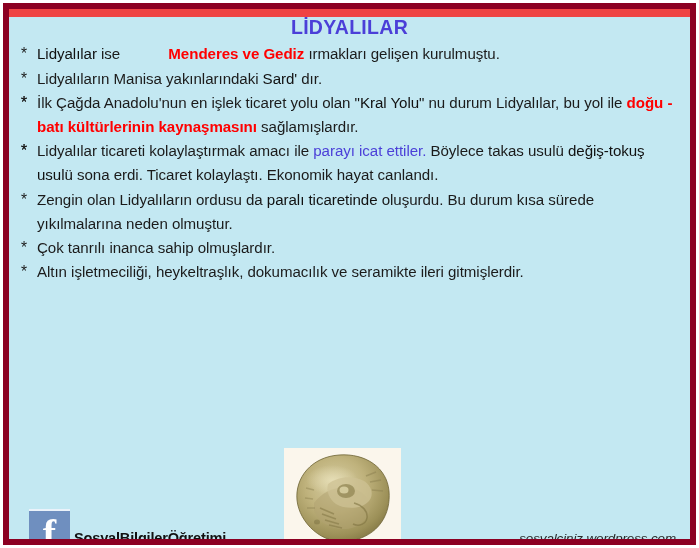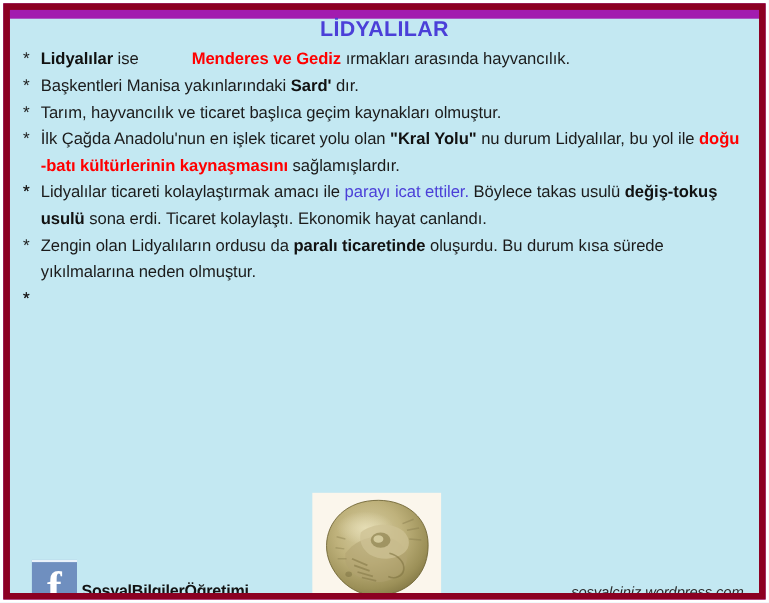--- a/index.html
+++ b/index.html
@@ -57,21 +57,21 @@
   }
   .bullet-star {
     position: absolute;
     left: 0px;
     top: 0px;
     font-size: 15.6px;
     line-height: 24.2px;
     color: #1b1b1b;
     font-weight: normal;
   }
-  .b { font-weight: bold; color: #111111; }
+  .b { font-weight: normal; color: #111111; }
   .red { font-weight: bold; color: #FF0000; }
   .violet { font-weight: normal; color: #4B3FD8; }
 
   #coin-wrap {
     position: absolute;
     left: 275px;
     top: 431px;
     width: 117px;
     height: 101px;
     background: #FBF6EC;
@@ -117,35 +117,35 @@
     top: 514px;
     font-size: 13.4px;
     font-style: italic;
     color: #2a2a2a;
     letter-spacing: -0.1px;
   }
 </style>
 </head>
 <body>
 
-<div id="poster" style="border-color: rgb(140, 0, 34); background: #a21caf;">
+<div id="poster" style="border-color: rgb(140, 0, 34); background: #ef4444;">
   <div id="inner" style="background: rgb(195, 232, 242);">
 
     <div id="title" style="color: rgb(75, 63, 216);">LİDYALILAR</div>
 
     <div id="bullets">
-        <div class="bullet-row"><span class="bullet-star">*</span><span class="b">Lidyalılar</span><span> ise </span><span class="red" style="color: rgb(255, 0, 0); margin-left: 44px;">Menderes ve Gediz</span><span> ırmakları arasında hayvancılık.</span></div>
-        <div class="bullet-row"><span class="bullet-star">*</span><span>Başkentleri Manisa yakınlarındaki </span><span class="b">Sard'</span><span> dır.</span></div>
-        <div class="bullet-row"><span class="bullet-star">*</span><span>Tarım, hayvancılık ve ticaret başlıca geçim kaynakları olmuştur.</span></div>
+        <div class="bullet-row"><span class="bullet-star">*</span><span class="b">Lidyalılar</span><span> ise </span><span class="red" style="color: rgb(255, 0, 0); margin-left: 44px;">Menderes ve Gediz</span><span> ırmakları gelişen kurulmuştu.</span></div>
+        <div class="bullet-row"><span class="bullet-star">*</span><span>Lidyalıların Manisa yakınlarındaki </span><span class="b">Sard'</span><span> dır.</span></div>
+        <div class="bullet-row"><span class="bullet-star">*</span></div>
         <div class="bullet-row"><span class="bullet-star">*</span><span>İlk Çağda Anadolu'nun en işlek ticaret yolu olan </span><span class="b">"Kral Yolu"</span><span> nu durum Lidyalılar, bu yol ile </span><span class="red" style="color: rgb(255, 0, 0);">doğu -batı kültürlerinin kaynaşmasını</span><span> sağlamışlardır.</span></div>
         <div class="bullet-row"><span class="bullet-star">*</span></div>
         <div class="bullet-row"><span class="bullet-star">*</span><span>Lidyalılar ticareti kolaylaştırmak amacı ile </span><span class="violet" style="color: rgb(75, 63, 216);">parayı icat ettiler.</span><span> Böylece takas usulü </span><span class="b">değiş-tokuş usulü</span><span> sona erdi. Ticaret kolaylaştı. Ekonomik hayat canlandı.</span></div>
         <div class="bullet-row"><span class="bullet-star">*</span><span>Zengin olan Lidyalıların ordusu da </span><span class="b">paralı ticaretinde</span><span> oluşurdu. Bu durum kısa sürede yıkılmalarına neden olmuştur.</span></div>
-        <div class="bullet-row"><span class="bullet-star">*</span></div>
-        <div class="bullet-row"><span class="bullet-star">*</span></div>
+        <div class="bullet-row"><span class="bullet-star">*</span><span>Çok tanrılı inanca sahip olmuşlardır.</span></div>
+        <div class="bullet-row"><span class="bullet-star">*</span><span>Altın işletmeciliği, heykeltraşlık, dokumacılık ve seramikte ileri gitmişlerdir.</span></div>
       </div>
 
     <div id="coin-wrap">
       <svg id="coin-svg" viewBox="0 0 117 101" xmlns="http://www.w3.org/2000/svg">
         <defs>
           <radialGradient id="coinGrad" cx="42%" cy="35%" r="72%">
             <stop offset="0%" stop-color="#D8CFA4"></stop>
             <stop offset="45%" stop-color="#BFB27C"></stop>
             <stop offset="80%" stop-color="#9C9058"></stop>
             <stop offset="100%" stop-color="#7E7341"></stop>

